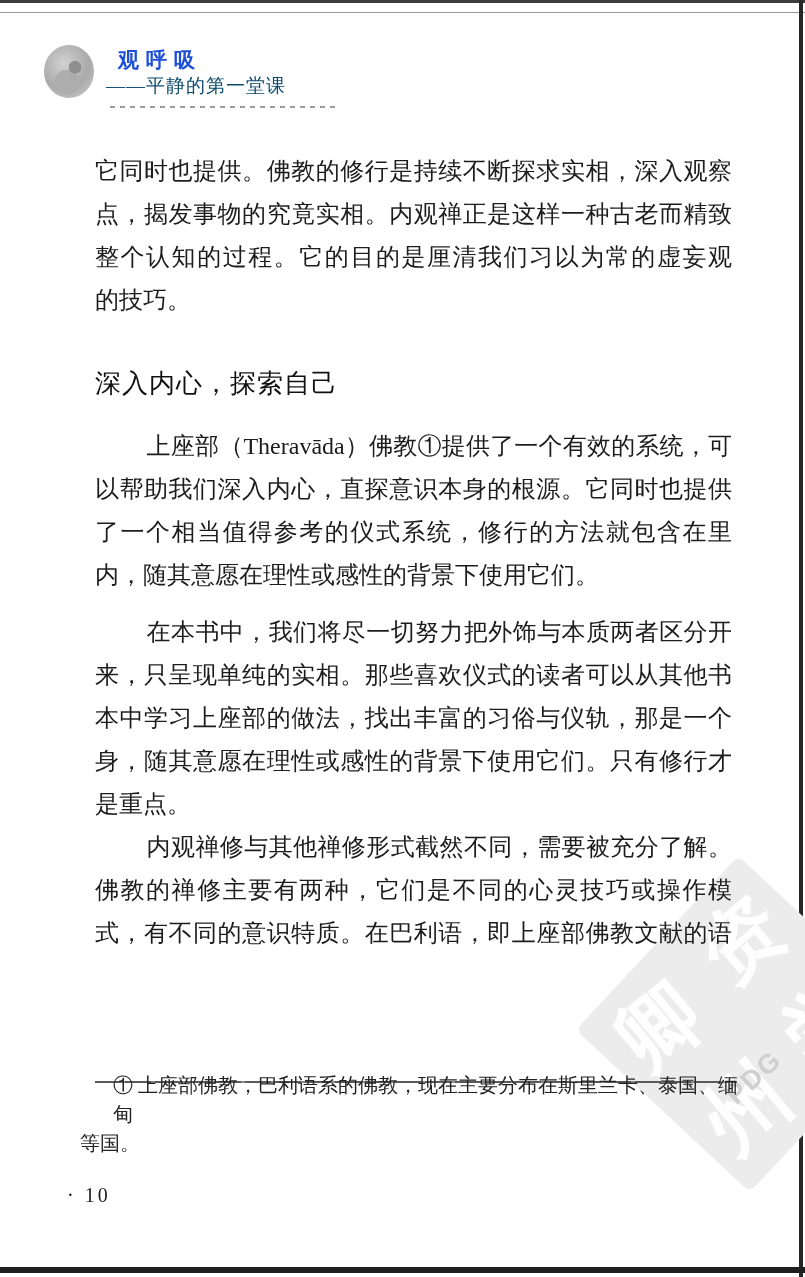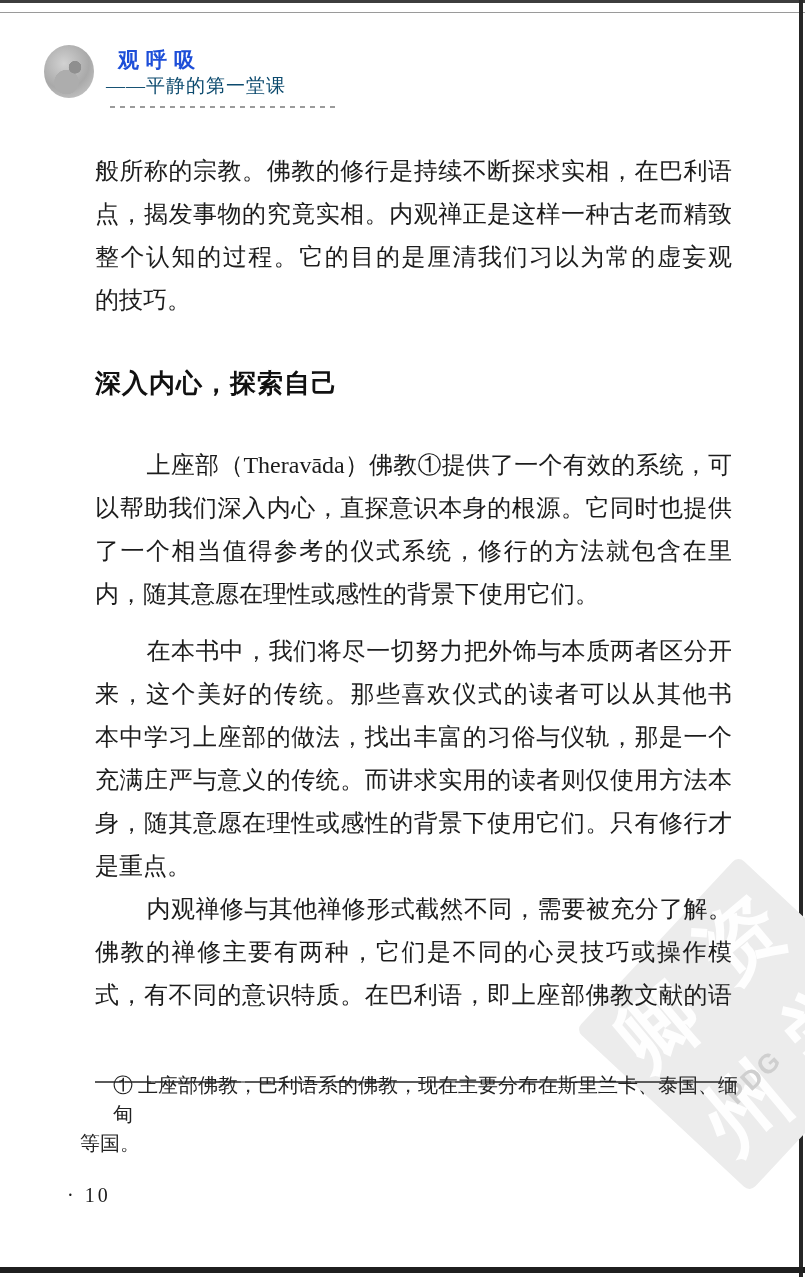--- a/index.html
+++ b/index.html
@@ -62,23 +62,23 @@
 
   
   .content {
     position:absolute; left:95px; top:150px; width:637px; z-index:3;
     font-size:24px; line-height:43px;
   }
   .ln { text-align:justify; text-align-last:justify; white-space:nowrap; }
   .ln.open { text-align-last:left; }
   .ln.ind { text-indent:2.15em; }
   .section-heading {
-    margin-top:41px; margin-bottom:41px;
+    margin-top:41px; margin-bottom:22px;
     font-family:"Liberation Sans", "DejaVu Sans", sans-serif;
-    font-size:26px; font-weight:bold; line-height:40px; color:#111;
+    font-size:26px; font-weight:normal; line-height:40px; color:#111;
     letter-spacing:1px;
   }
   .para3 { margin-top:14px; }
 
   
   .footnote-rule {
     position:absolute; left:95px; top:1081px; width:642px; height:2px; z-index:3;
     background:repeating-linear-gradient(90deg,#5a5a5a 0 26px,#8a8a8a 26px 30px);
   }
   .footnote {
@@ -110,40 +110,39 @@
   </div>
   <div class="wm-pdg">PDG</div>
 
   <div class="logo"></div>
   <div class="book-title">观呼吸</div>
   <div class="book-subtitle">——平静的第一堂课</div>
   <div class="subtitle-dashes"></div>
 
   <div class="content">
     <div class="para1">
-      <div class="ln">般所称的宗教。佛教的修行是持续不断探求实相，在巴利语</div>
+      <div class="ln">它同时也提供。佛教的修行是持续不断探求实相，深入观察</div>
       <div class="ln">点，揭发事物的究竟实相。内观禅正是这样一种古老而精致</div>
       <div class="ln">整个认知的过程。它的目的是厘清我们习以为常的虚妄观</div>
       <div class="ln open">的技巧。</div>
     </div>
 
     <div class="section-heading">深入内心，探索自己</div>
 
     <div class="para2">
       <div class="ln ind">上座部（Theravāda）佛教①提供了一个有效的系统，可</div>
       <div class="ln">以帮助我们深入内心，直探意识本身的根源。它同时也提供</div>
       <div class="ln">了一个相当值得参考的仪式系统，修行的方法就包含在里</div>
       <div class="ln open">内，随其意愿在理性或感性的背景下使用它们。</div>
     </div>
 
     <div class="para3">
       <div class="ln ind">在本书中，我们将尽一切努力把外饰与本质两者区分开</div>
-      <div class="ln">来，这个美好的传统。那些喜欢仪式的读者可以从其他书</div>
+      <div class="ln">来，只呈现单纯的实相。那些喜欢仪式的读者可以从其他书</div>
       <div class="ln">本中学习上座部的做法，找出丰富的习俗与仪轨，那是一个</div>
-      <div class="ln">充满庄严与意义的传统。而讲求实用的读者则仅使用方法本</div>
       <div class="ln">身，随其意愿在理性或感性的背景下使用它们。只有修行才</div>
       <div class="ln open">是重点。</div>
     </div>
 
     <div class="para4">
       <div class="ln ind">内观禅修与其他禅修形式截然不同，需要被充分了解。</div>
       <div class="ln">佛教的禅修主要有两种，它们是不同的心灵技巧或操作模</div>
       <div class="ln">式，有不同的意识特质。在巴利语，即上座部佛教文献的语</div>
     </div>
   </div>

